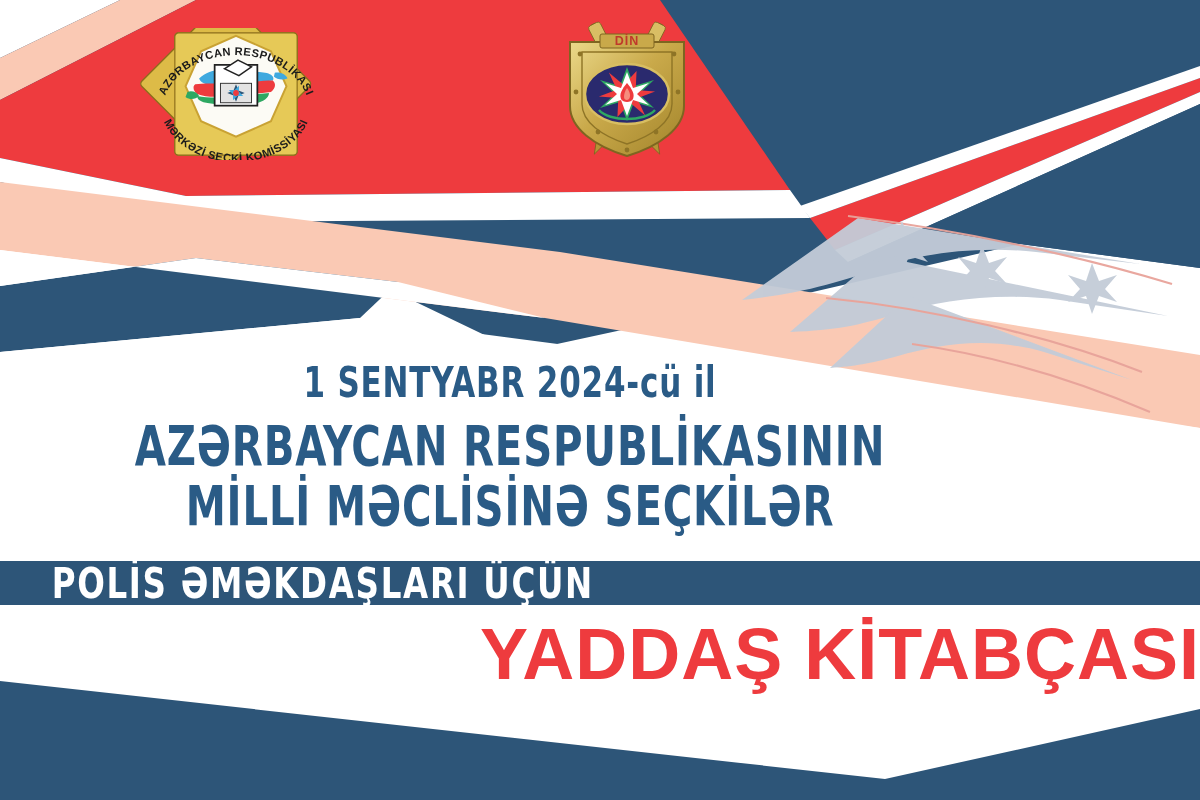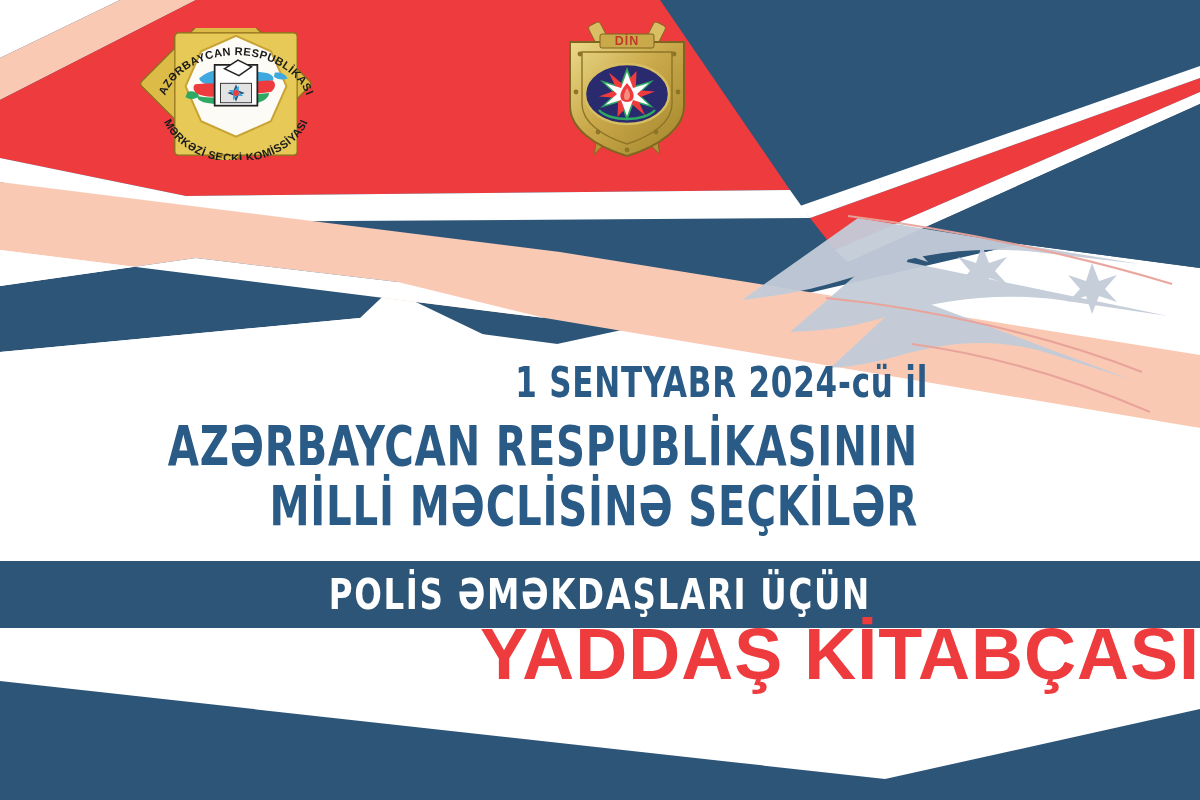--- a/index.html
+++ b/index.html
@@ -44,21 +44,21 @@
     width: 190px;
     height: 160px;
   }
 
   
   #text-block {
     position: absolute;
     left: 0;
     top: 362px;
     width: 1020px;
-    text-align: right;
+    text-align: center;
     z-index: 6;
   }
   .line {
     font-weight: bold;
     letter-spacing: 0.5px;
     line-height: 1.0;
     white-space: nowrap;
   }
   #line-date {
     font-family: "DejaVu Sans Condensed", "Liberation Sans Narrow", "Liberation Sans", sans-serif;
@@ -83,26 +83,25 @@
     transform: scaleX(0.80);
     letter-spacing: 1px;
   }
 
   
   #ribbon-band {
     position: absolute;
     left: 0;
     top: 561px;
     width: 1200px;
-    height: 67px;
+    height: 44px;
     background: #2D5578;
     z-index: 6;
     display: flex;
     align-items: center;
-    justify-content: center;
   }
   #line-polis {
     font-family: "DejaVu Sans Condensed", "Liberation Sans Narrow", "Liberation Sans", sans-serif;
     font-size: 43px;
     font-weight: bold;
     color: #ffffff;
     transform: scaleX(0.84);
     letter-spacing: 2px;
     white-space: nowrap;
     line-height: 1;

